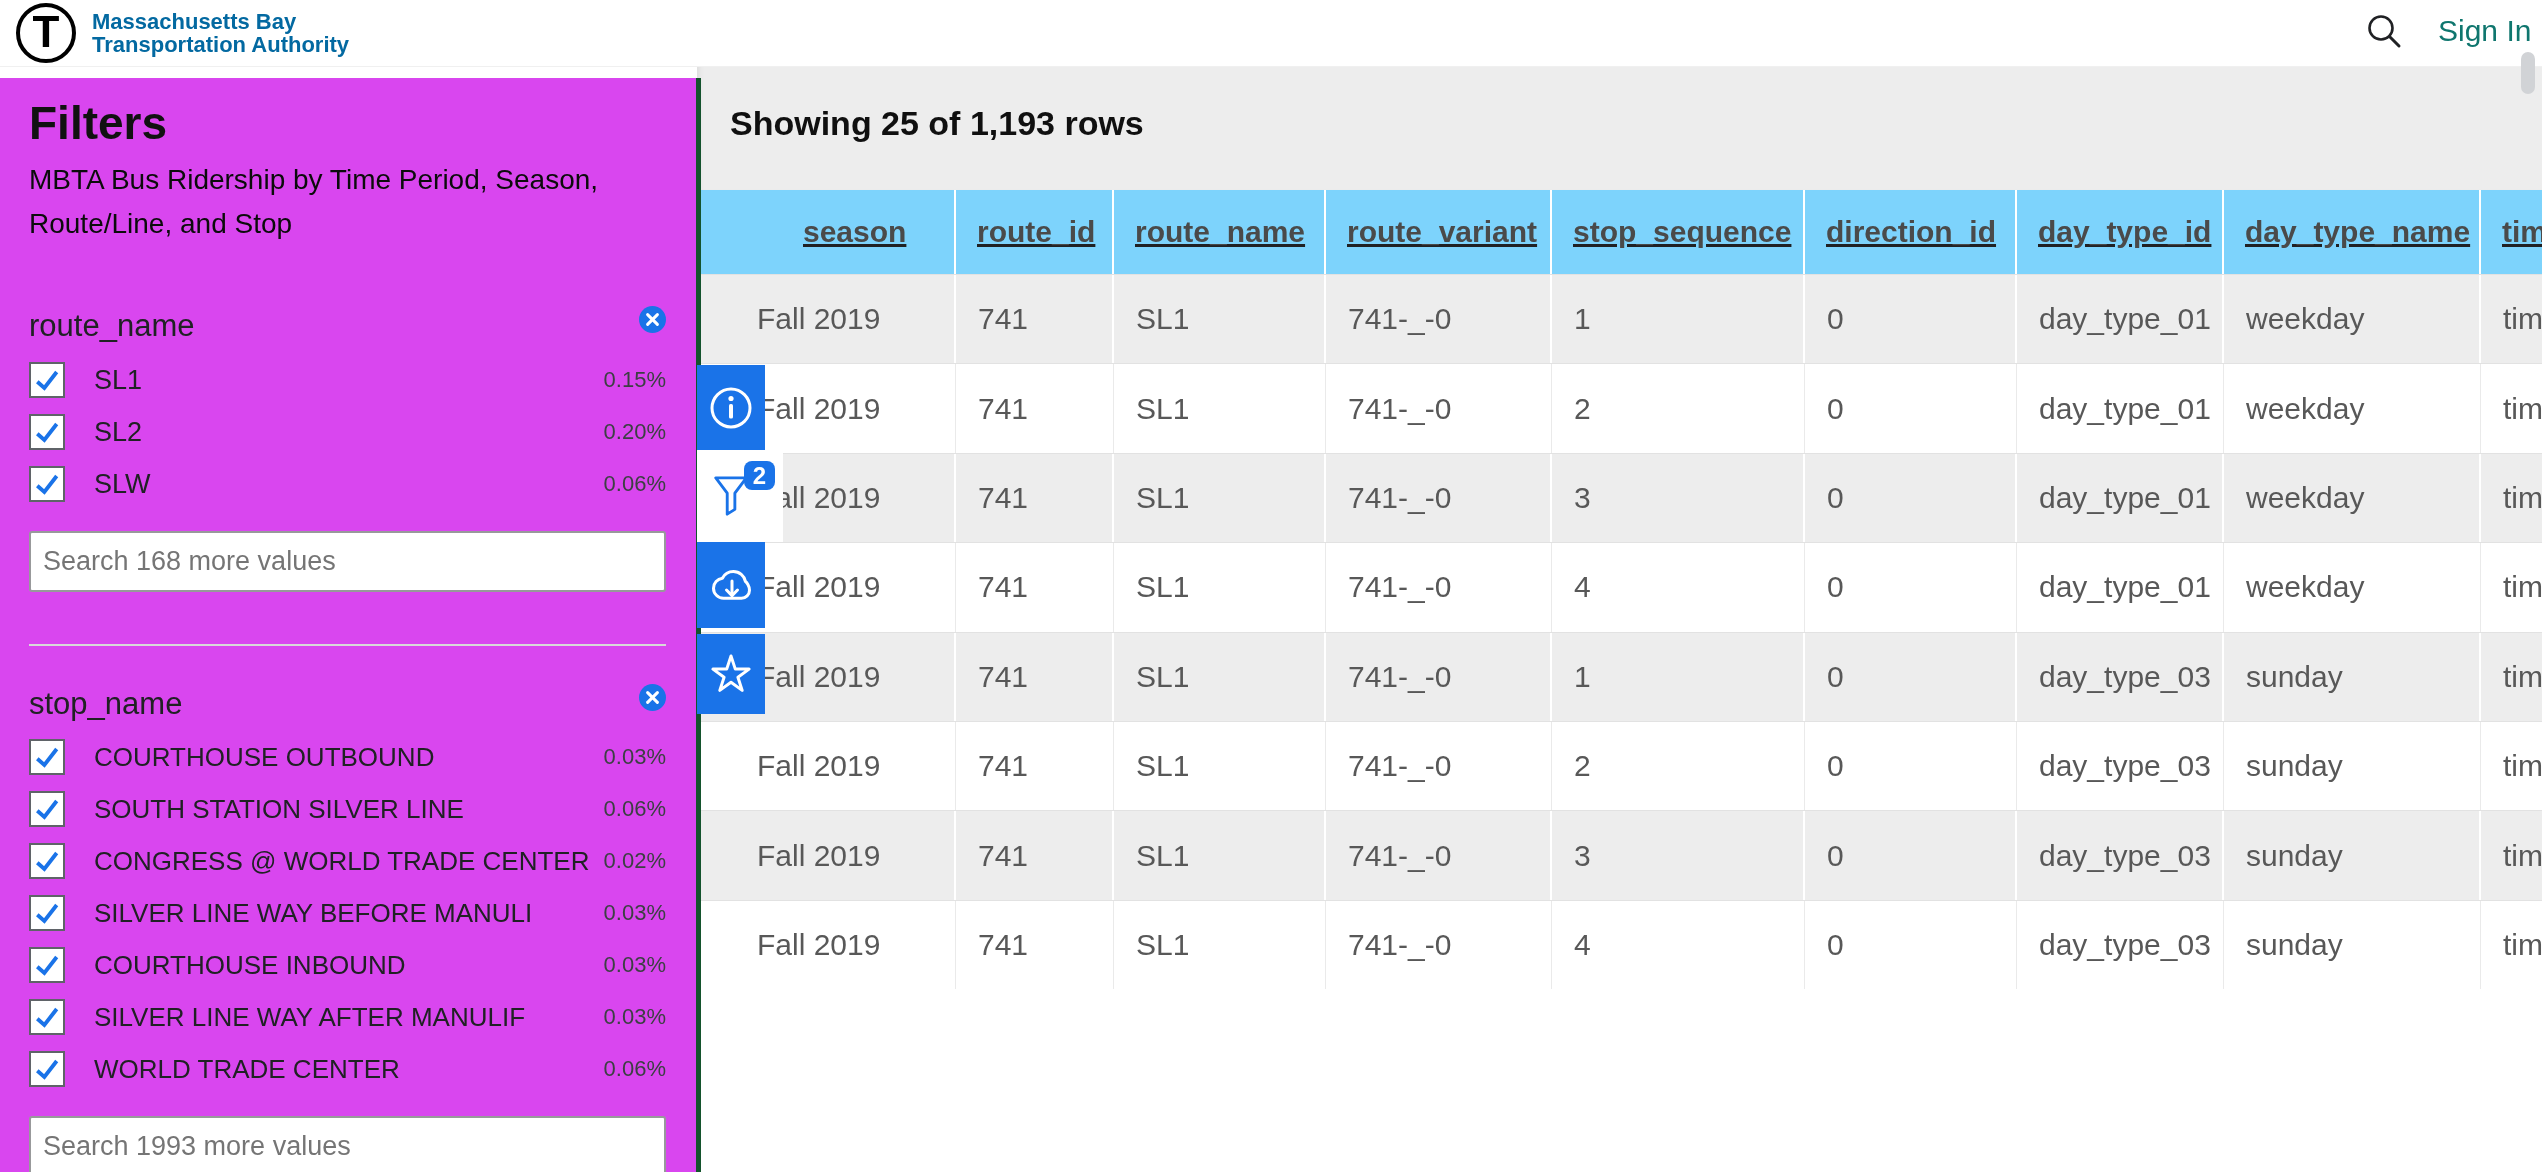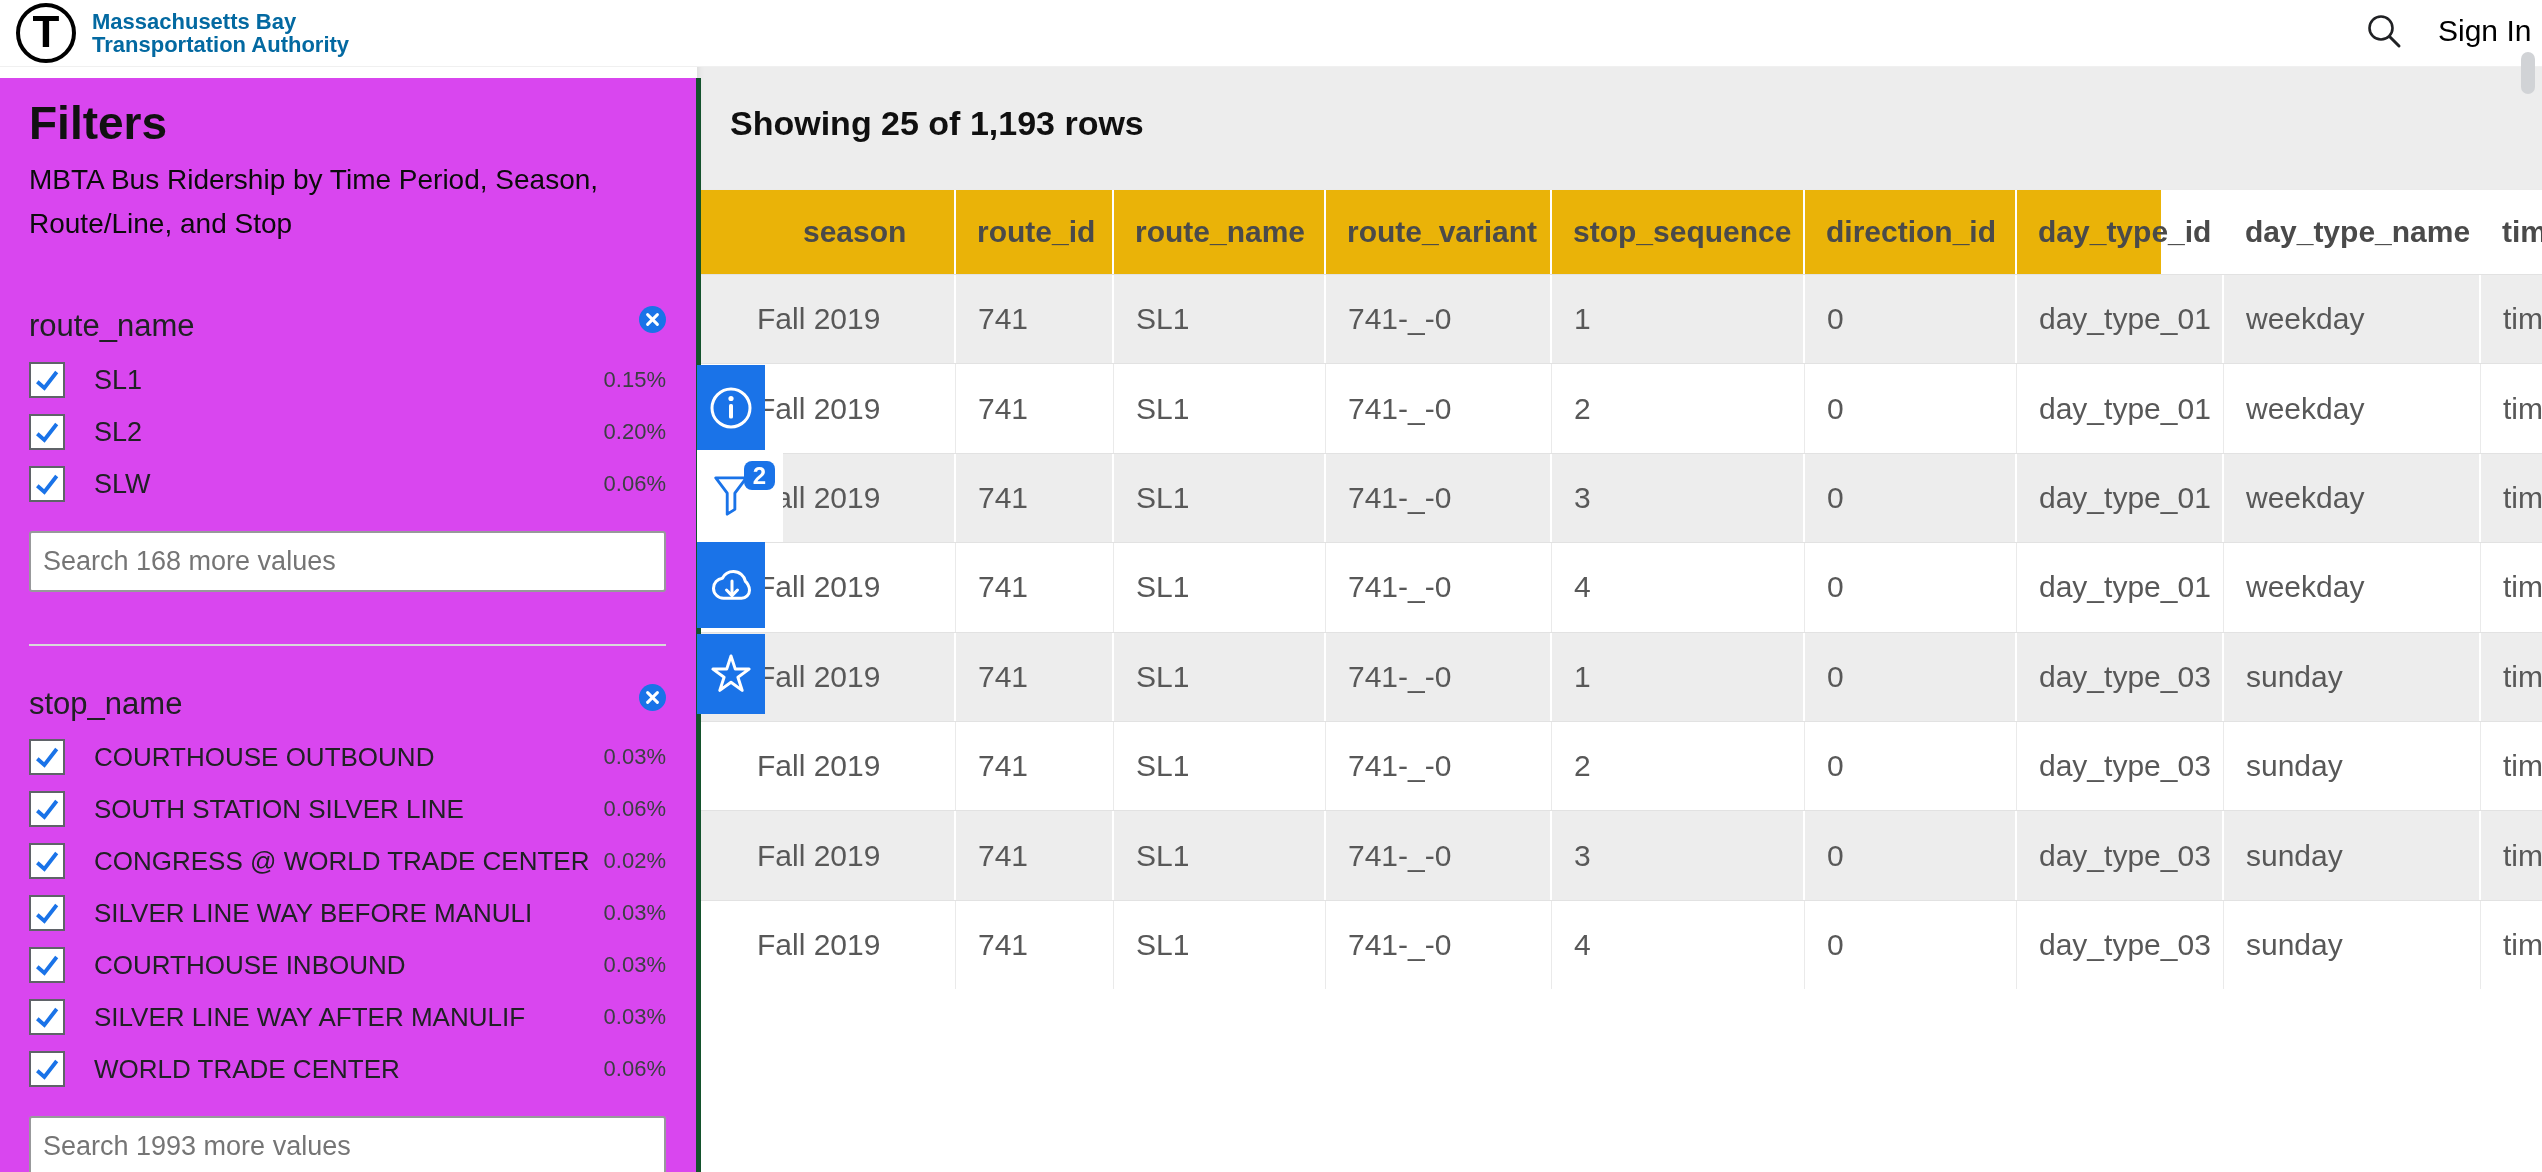--- a/index.html
+++ b/index.html
@@ -8,21 +8,21 @@
 
   
   #topbar{position:absolute;left:0;top:0;width:2542px;height:66px;background:#fff;
           border-bottom:1px solid #f0f0f0;z-index:20;}
   #brand{position:absolute;left:16px;top:3px;display:flex;align-items:center;cursor:pointer;}
   #logo-circle{width:52px;height:52px;border:4px solid #000;border-radius:50%;background:#fff;
                display:flex;align-items:center;justify-content:center;}
   #logo-circle span{font-size:44px;font-weight:900;color:#000;line-height:1;transform:translateY(-1px);}
   #brand-text{margin-left:16px;font-weight:700;font-size:22px;line-height:23px;color:#0369a1;}
   #search-btn{position:absolute;left:2364px;top:11px;width:40px;height:40px;cursor:pointer;}
-  #signin{position:absolute;left:2438px;top:14px;font-size:30px;color:#000000;cursor:pointer;}
+  #signin{position:absolute;left:2438px;top:14px;font-size:30px;color:#0f766e;cursor:pointer;}
   #scroll-thumb{position:absolute;left:2521px;top:52px;width:14px;height:42px;border-radius:7px;
                 background:#d1d3d6;z-index:30;}
 
   
   #sidebar{position:absolute;left:0;top:66px;width:696px;height:1106px;background:#d946ef;
            border-right:5px solid #14532d;z-index:10;margin-top:12px;}
   #filters-title{position:absolute;left:29px;top:18px;font-size:46px;font-weight:700;color:#111;}
   #filters-desc{position:absolute;left:29px;top:80px;width:620px;font-size:28px;line-height:44px;color:#0b0b0b;}
   .section-head{position:absolute;left:29px;width:637px;height:34px;}
   .section-title{font-size:31px;color:#202124;}
@@ -37,22 +37,22 @@
       border:2px solid #98999b;border-radius:3px;background:#fff;font-family:"Liberation Sans",sans-serif;
       font-size:27px;color:#444;padding:0 12px;outline:none;}
   .search-input::placeholder{color:#757575;}
   #divider{position:absolute;left:29px;top:566px;width:637px;height:2px;background:#d9d9d9;}
 
   
   #main{position:absolute;left:697px;top:66px;width:1845px;height:1106px;background:#fff;}
   #gray-top{position:absolute;left:0;top:0;width:1845px;height:124px;background:#ededed;
             box-shadow:inset 6px 0 6px -5px rgba(0,0,0,.10);}
   #summary{position:absolute;left:33px;top:38px;font-size:34px;font-weight:700;color:#101010;}
-  #thead{position:absolute;left:0;top:124px;width:1464px;height:84px;background:#eab308;
-         display:grid;grid-template-columns:259px 158px 212px 226px 253px 212px 207px 257px 61px;}
+  #thead{position:absolute;left:0;top:124px;width:1845px;height:84px;background:#7dd3fc;
+         display:grid;grid-template-columns:259px 158px 212px 226px 253px 212px 207px 257px 61px;text-decoration:underline;}
   .hcell{display:flex;align-items:center;padding-left:21px;box-sizing:border-box;
          font-size:30px;font-weight:700;color:#4a4a4a;border-right:2px solid #fff;
          overflow:hidden;white-space:nowrap;cursor:pointer;}
   .hcell:first-child{padding-left:106px;}
   .hcell:last-child{border-right:none;}
   #tbody{position:absolute;left:0;top:208px;width:1845px;}
   .trow{height:89.4px;box-sizing:border-box;border-top:1px solid #e2e2e2;
         display:grid;grid-template-columns:259px 158px 212px 226px 253px 212px 207px 257px 61px;}
   .trow.gray{background:#ededed;}
   .trow.white{background:#fff;}

